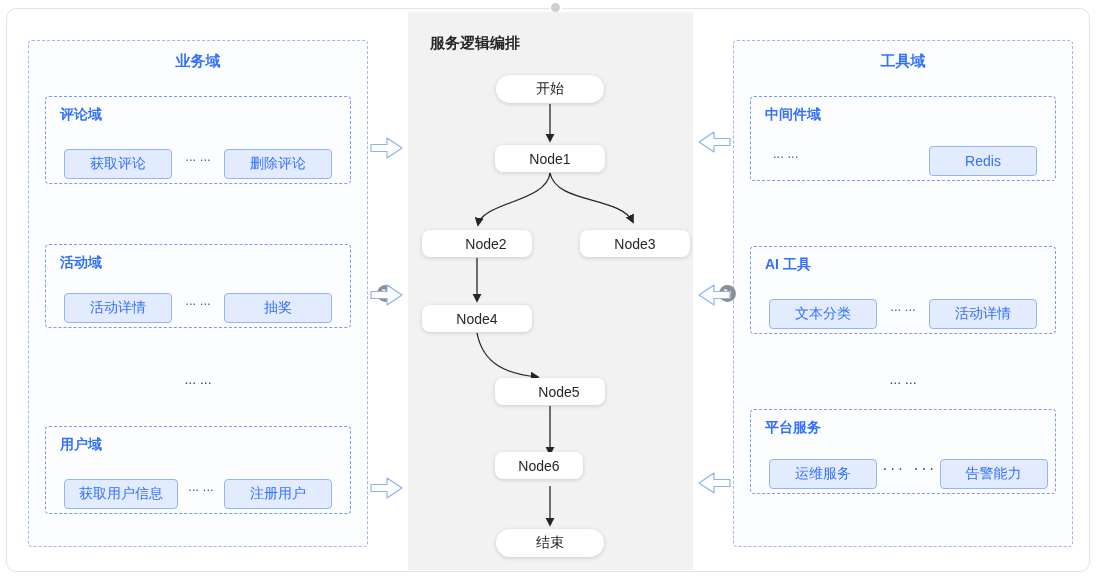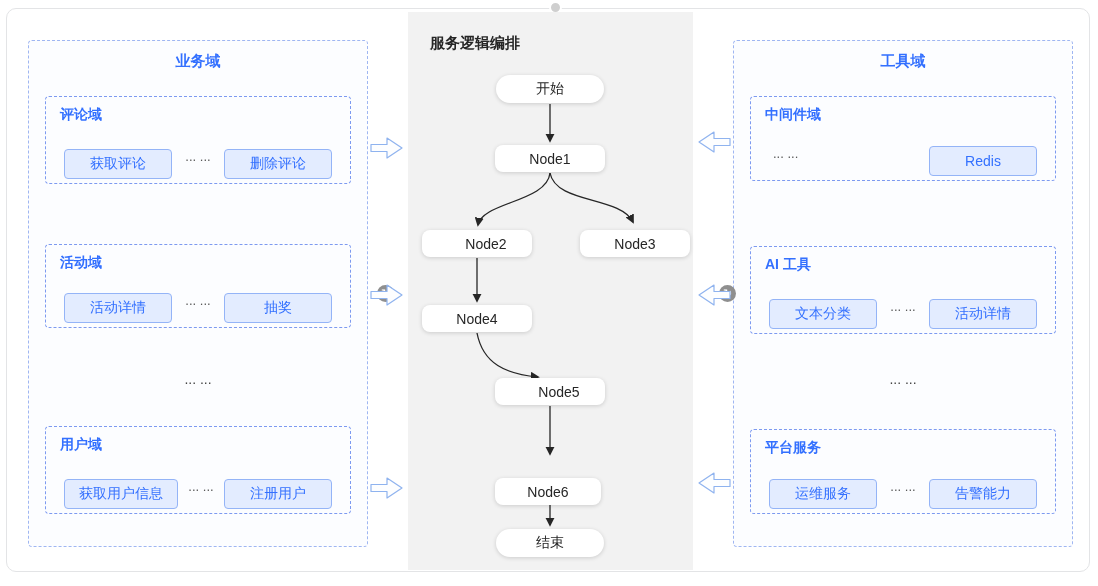--- a/index.html
+++ b/index.html
@@ -97,21 +97,21 @@
       <path d="M142,394 L142,442" fill="none" stroke="#262626" stroke-width="1.3" marker-end="url(#arrow)"></path>
       <path d="M142,474 L142,513" fill="none" stroke="#262626" stroke-width="1.3" marker-end="url(#arrow)"></path>
     </svg>
 
     <div class="node pill" style="left:88px; top:63px; width:108px; height:28px;">开始</div>
     <div class="node" style="left:87px; top:133px; width:110px; height:27px;">Node1</div>
     <div class="node" style="left:14px; top:218px; width:110px; height:27px;padding-left:18px;">Node2</div>
     <div class="node" style="left:172px; top:218px; width:110px; height:27px;">Node3</div>
     <div class="node" style="left:14px; top:293px; width:110px; height:27px;">Node4</div>
     <div class="node" style="left:87px; top:366px; width:110px; height:27px;padding-left:18px;">Node5</div>
-    <div class="node" style="left:87px; top:466px; width:106px; height:27px;">Node6</div>
+    <div class="node" style="left:87px; top:440px; width:88px; height:27px;">Node6</div>
     <div class="node pill" style="left:88px; top:517px; width:108px; height:28px;">结束</div>
   </section>
 
   <section class="panel right">
     <div class="panel-title">工具域</div>
 
     <div class="group" style="top:55px; height:85px;">
       <div class="group-label">中间件域</div>
       <div class="group-row">
         <span class="dots">... ...</span>
@@ -123,21 +123,21 @@
       <div class="group-label">AI 工具</div>
       <div class="group-row">
         <button class="chip">文本分类</button>
         <span class="dots">... ...</span>
         <button class="chip">活动详情</button>
       </div>
     </div>
 
     <div class="panel-ellipsis">... ...</div>
 
-    <div class="group" style="top:388px; height:85px;">
+    <div class="group" style="top:368px; height:85px;font-family:Liberation Mono, monospace;">
       <div class="group-label">平台服务</div>
       <div class="group-row">
         <button class="chip">运维服务</button>
         <span class="dots">... ...</span>
         <button class="chip">告警能力</button>
       </div>
     </div>
   </section>
 
   <div class="sync-badge" style="left:377px; top:285px;">↻</div>

